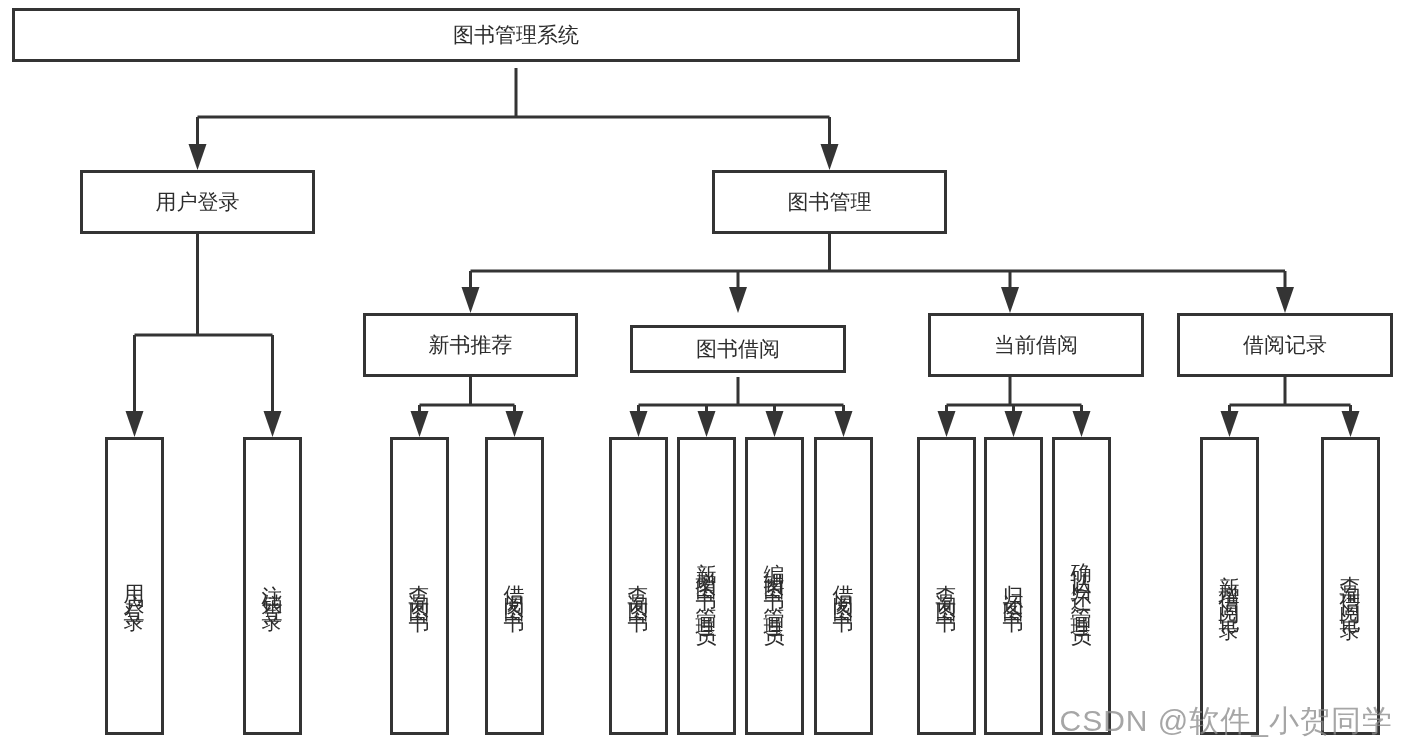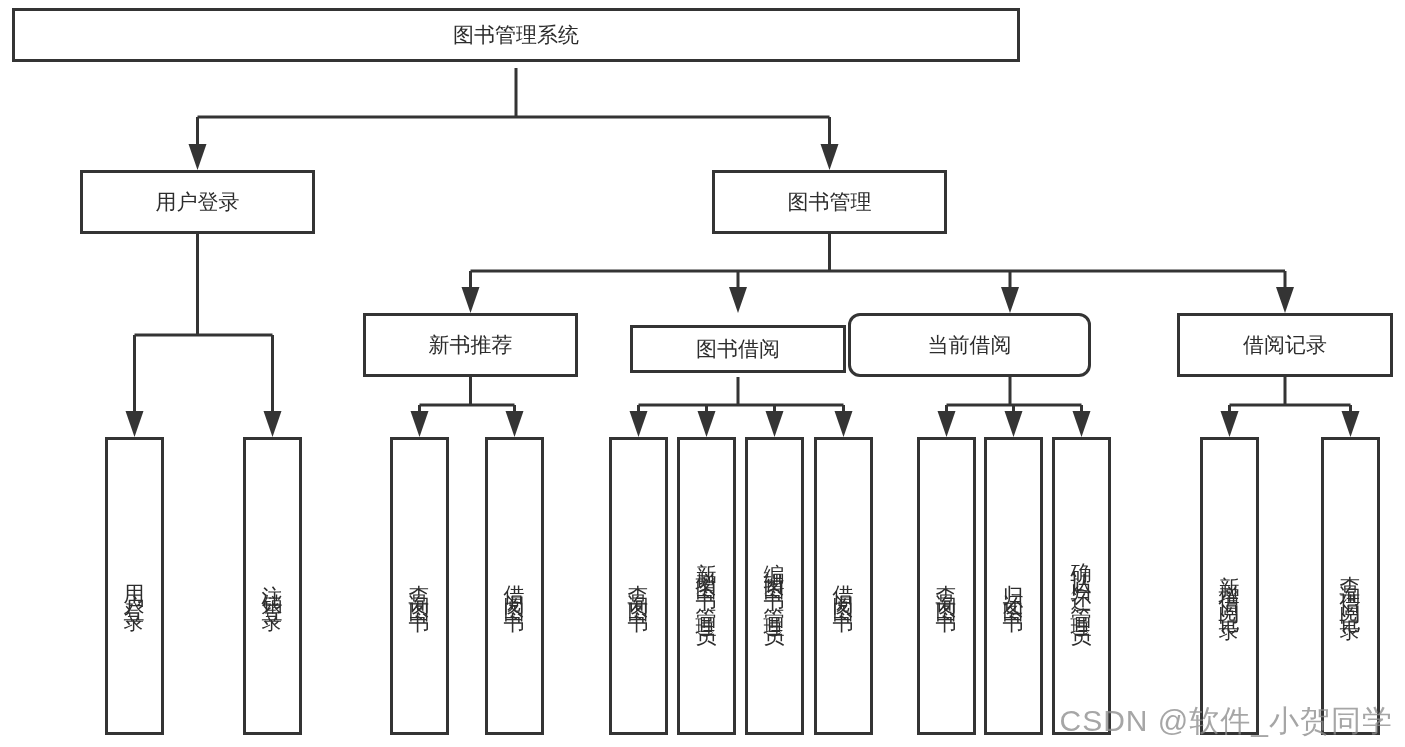--- a/index.html
+++ b/index.html
@@ -103,21 +103,21 @@
   <div class="node" style="left:712px; top:170px; width:235px; height:64px;">
     <span>图书管理</span>
   </div>
 
   <div class="node" style="left:363px; top:313px; width:215px; height:64px;">
     <span>新书推荐</span>
   </div>
   <div class="node" style="left:630px; top:313px; width:216px; height:48px;margin-top:12px;">
     <span>图书借阅</span>
   </div>
-  <div class="node" style="left:848px; top:313px; width:243px; height:64px;border-radius:12px;">
+  <div class="node" style="left:928px; top:313px; width:216px; height:64px;">
     <span>当前借阅</span>
   </div>
   <div class="node" style="left:1177px; top:313px; width:216px; height:64px;justify-content:center;">
     <span>借阅记录</span>
   </div>
 
   <div class="node leaf" style="left:105px; top:437px; width:59px; height:298px;">
     <span>用户登录</span>
   </div>
   <div class="node leaf" style="left:243px; top:437px; width:59px; height:298px;">

